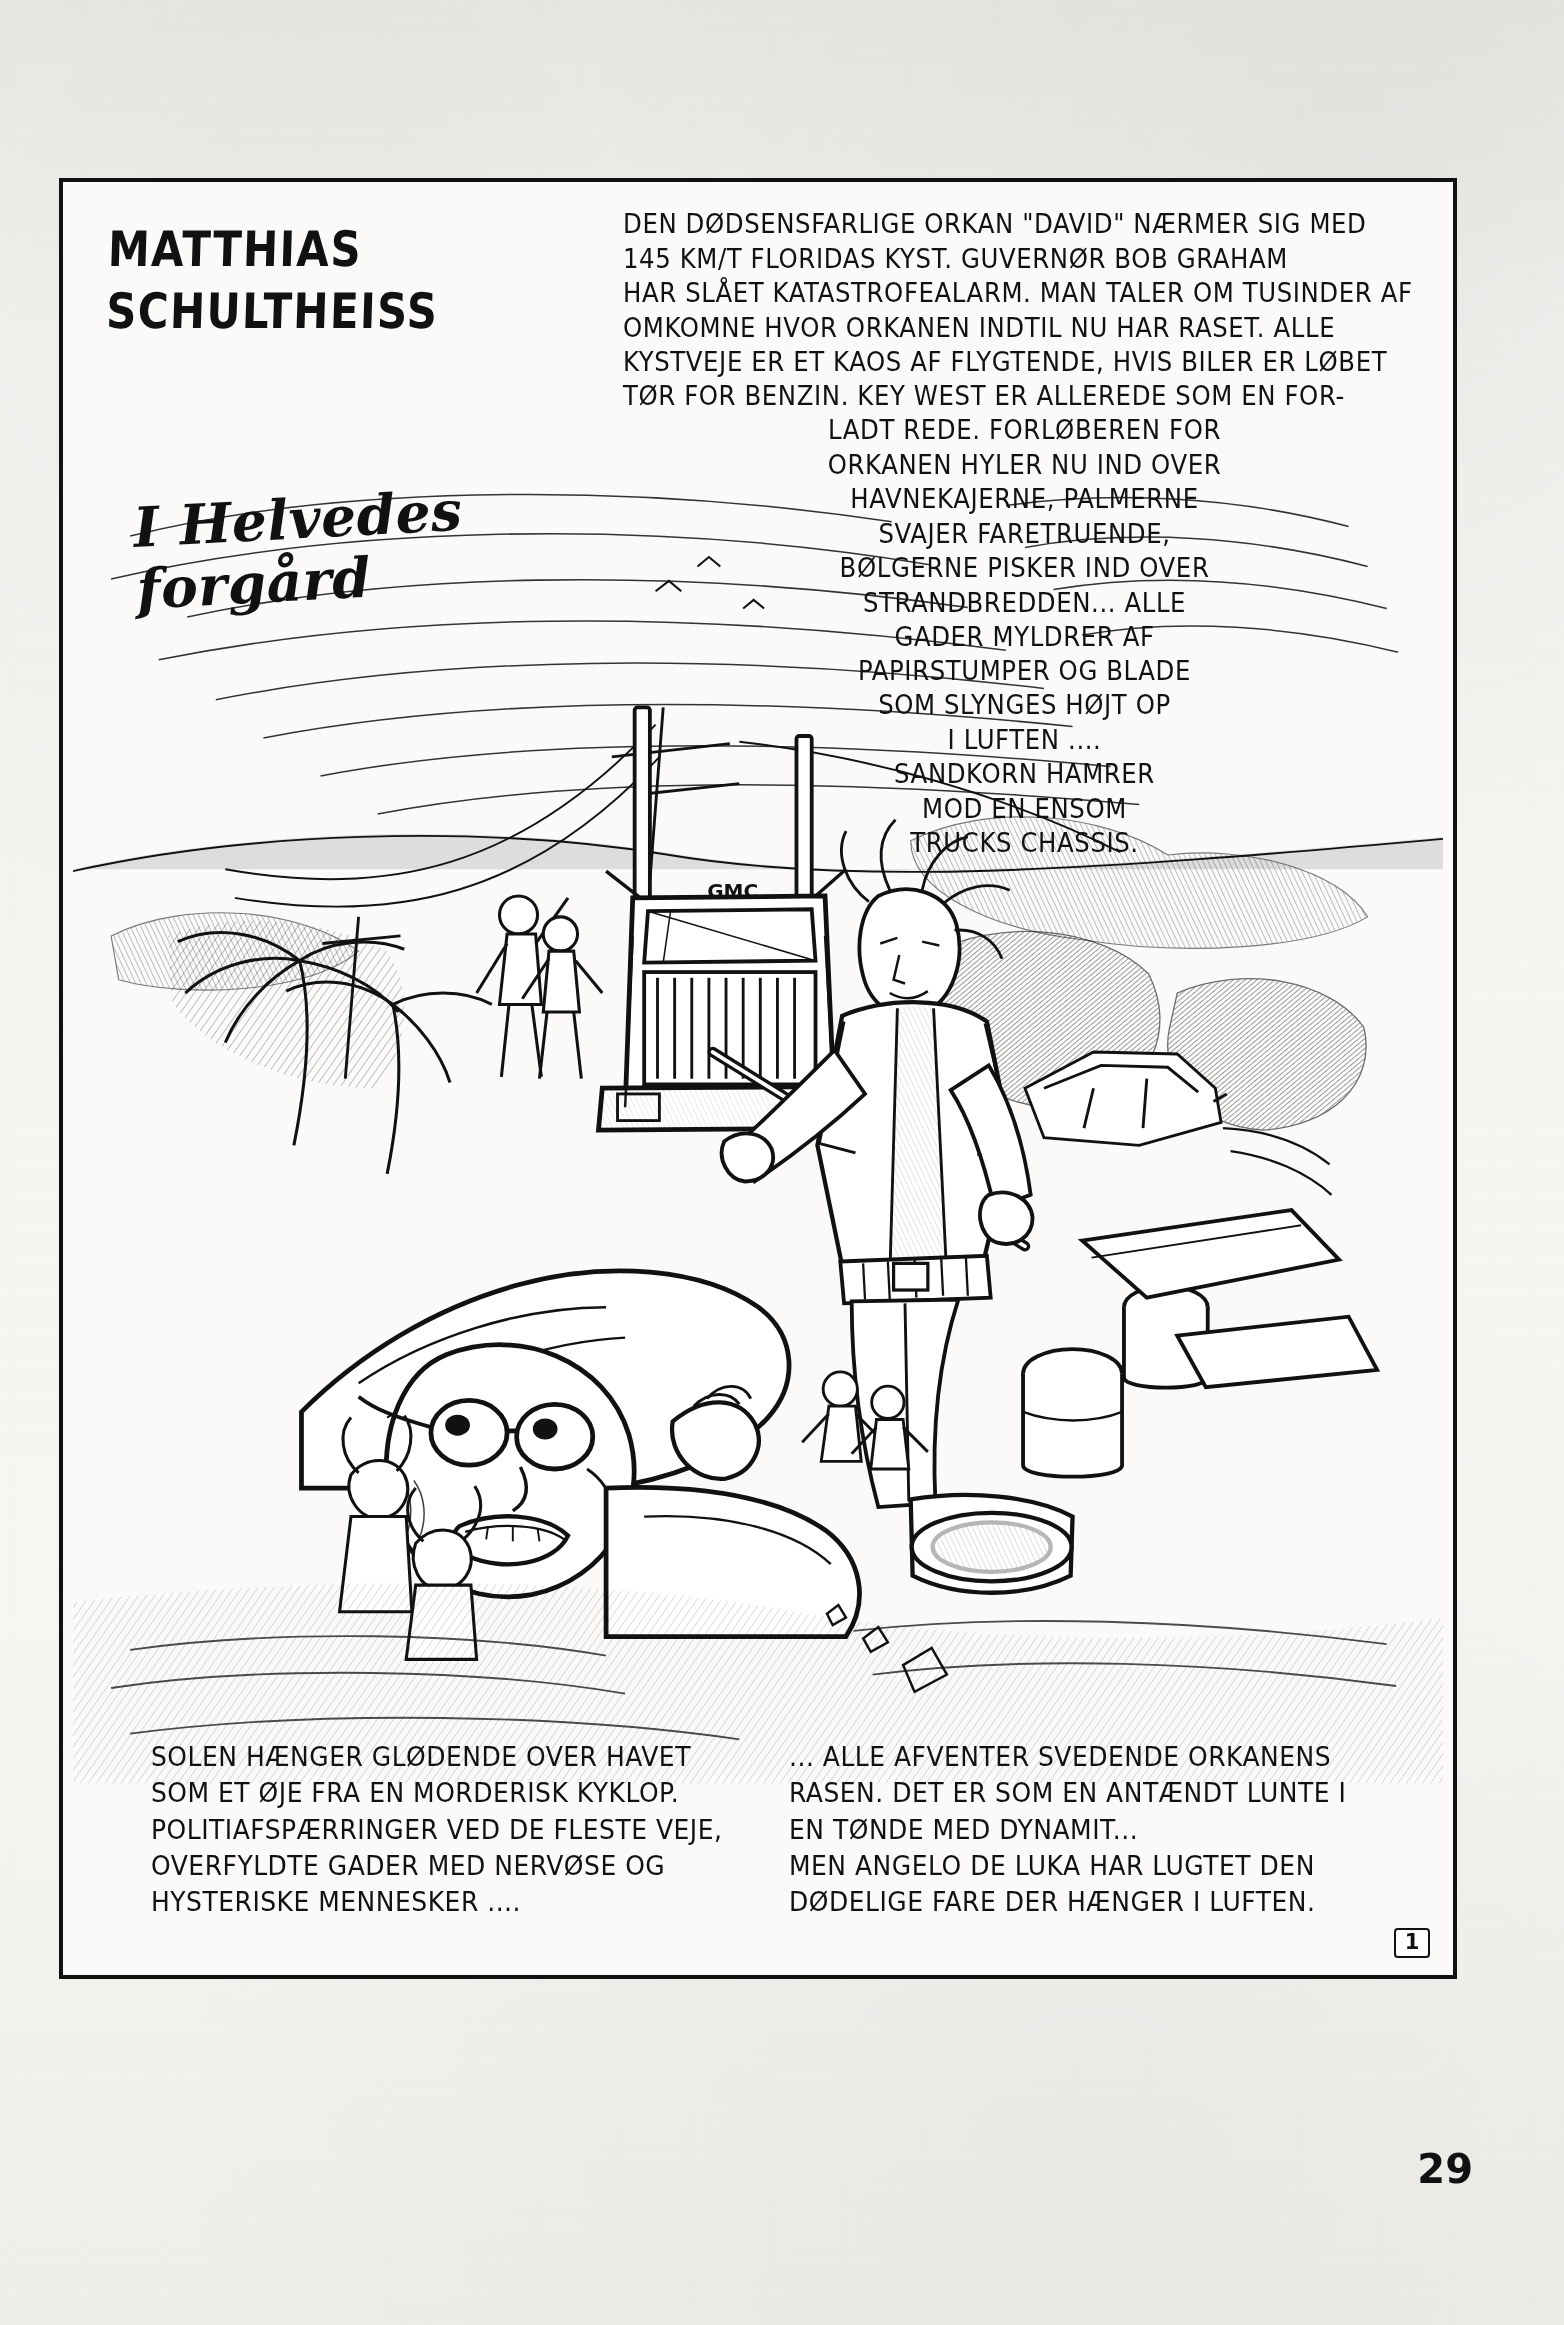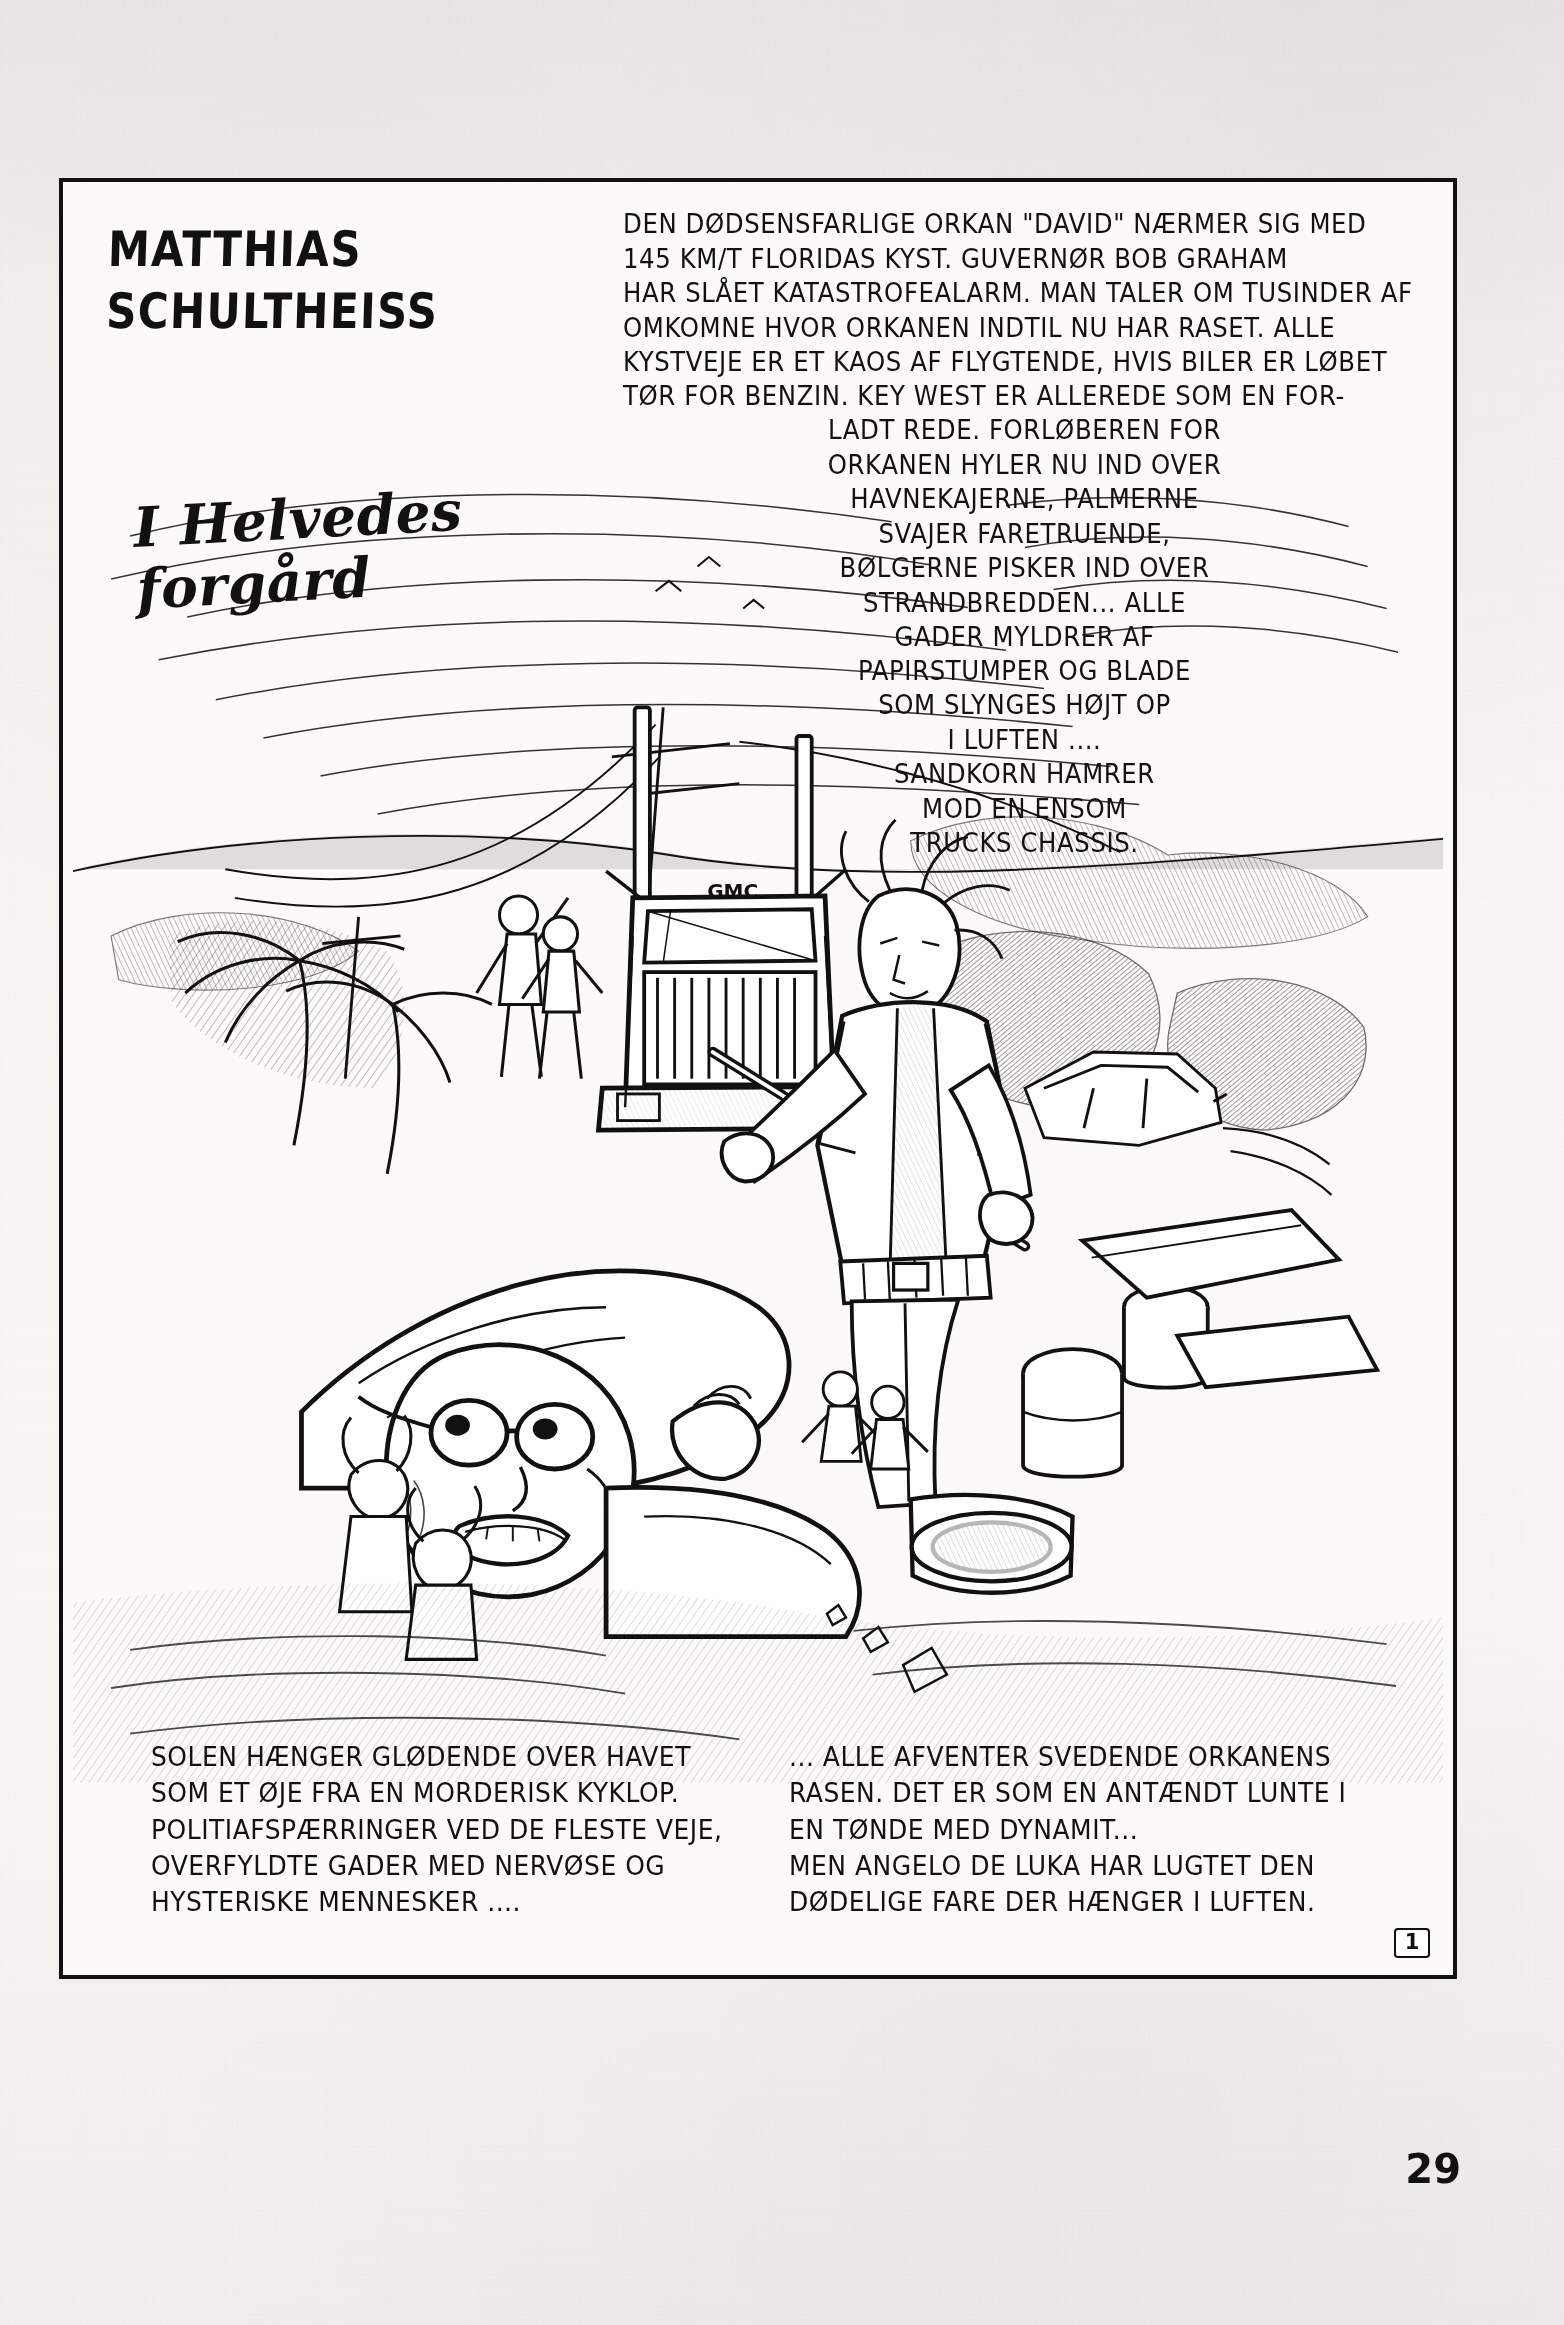--- a/index.html
+++ b/index.html
@@ -161,21 +161,21 @@
     font-weight: 700;
     font-size: 21px;
     color: #111;
     line-height: 1.1;
     background: #fff;
   }
 
   
   .page-number {
     position: absolute;
-    right: 104px;
+    right: 92px;
     top: 2146px;
     font-family: "DejaVu Sans", sans-serif;
     font-weight: 700;
     font-size: 40px;
     color: #111;
   }
 </style>
 </head>
 <body>
 

